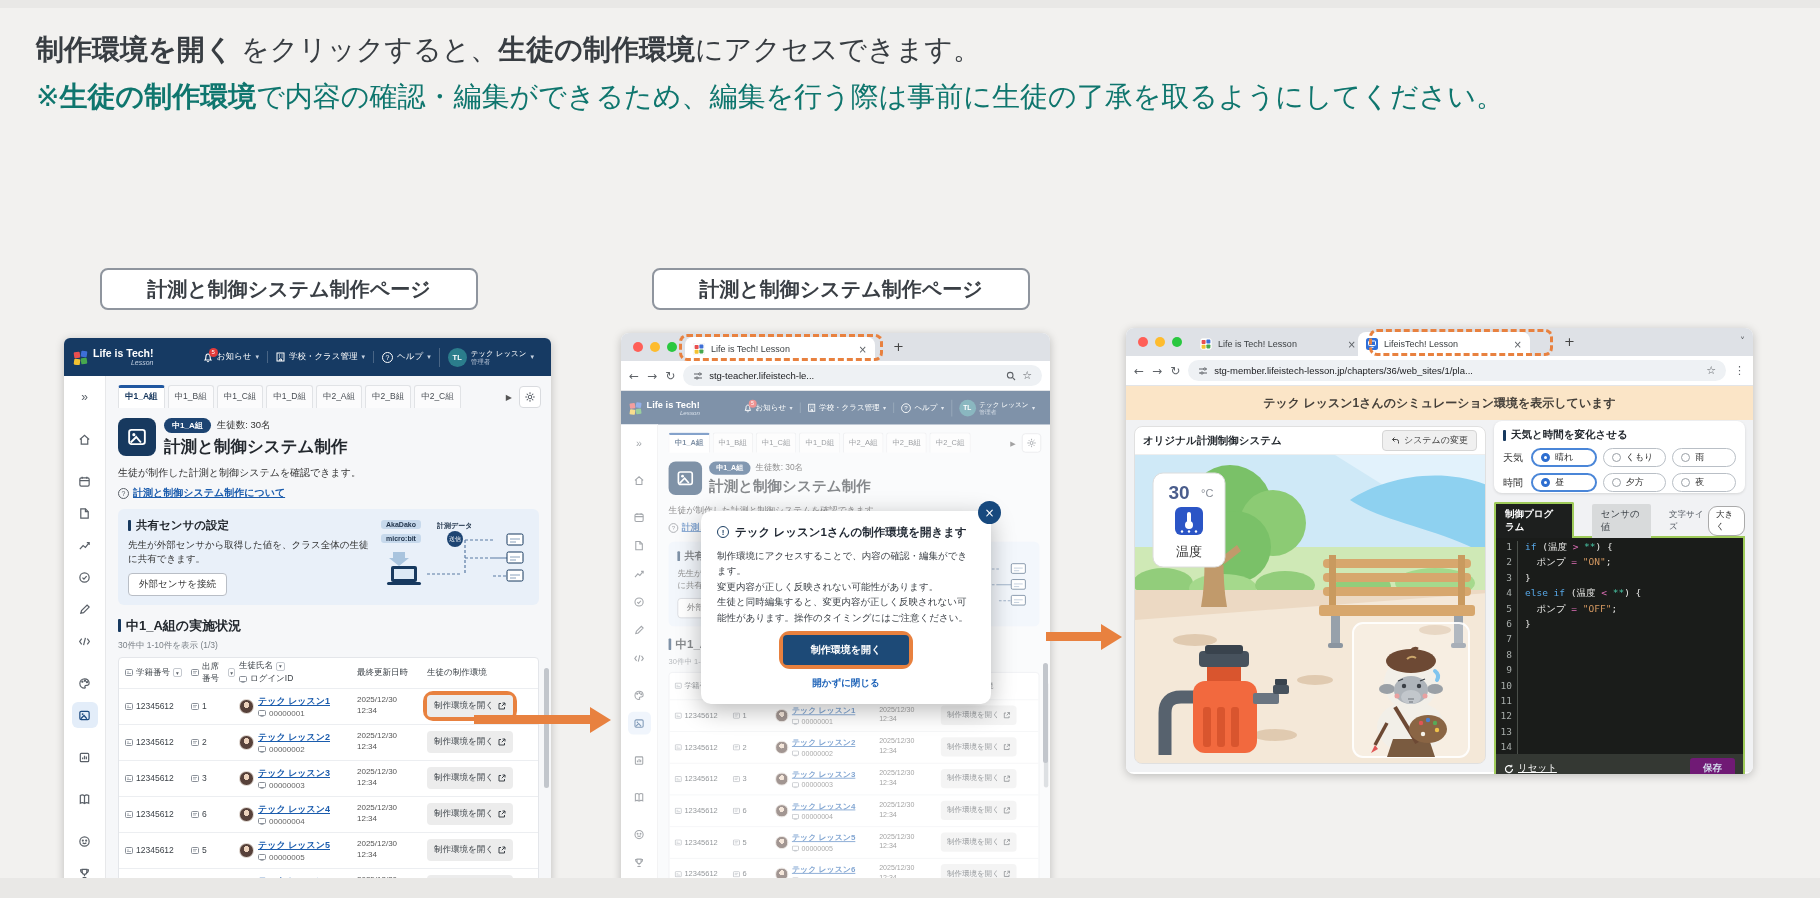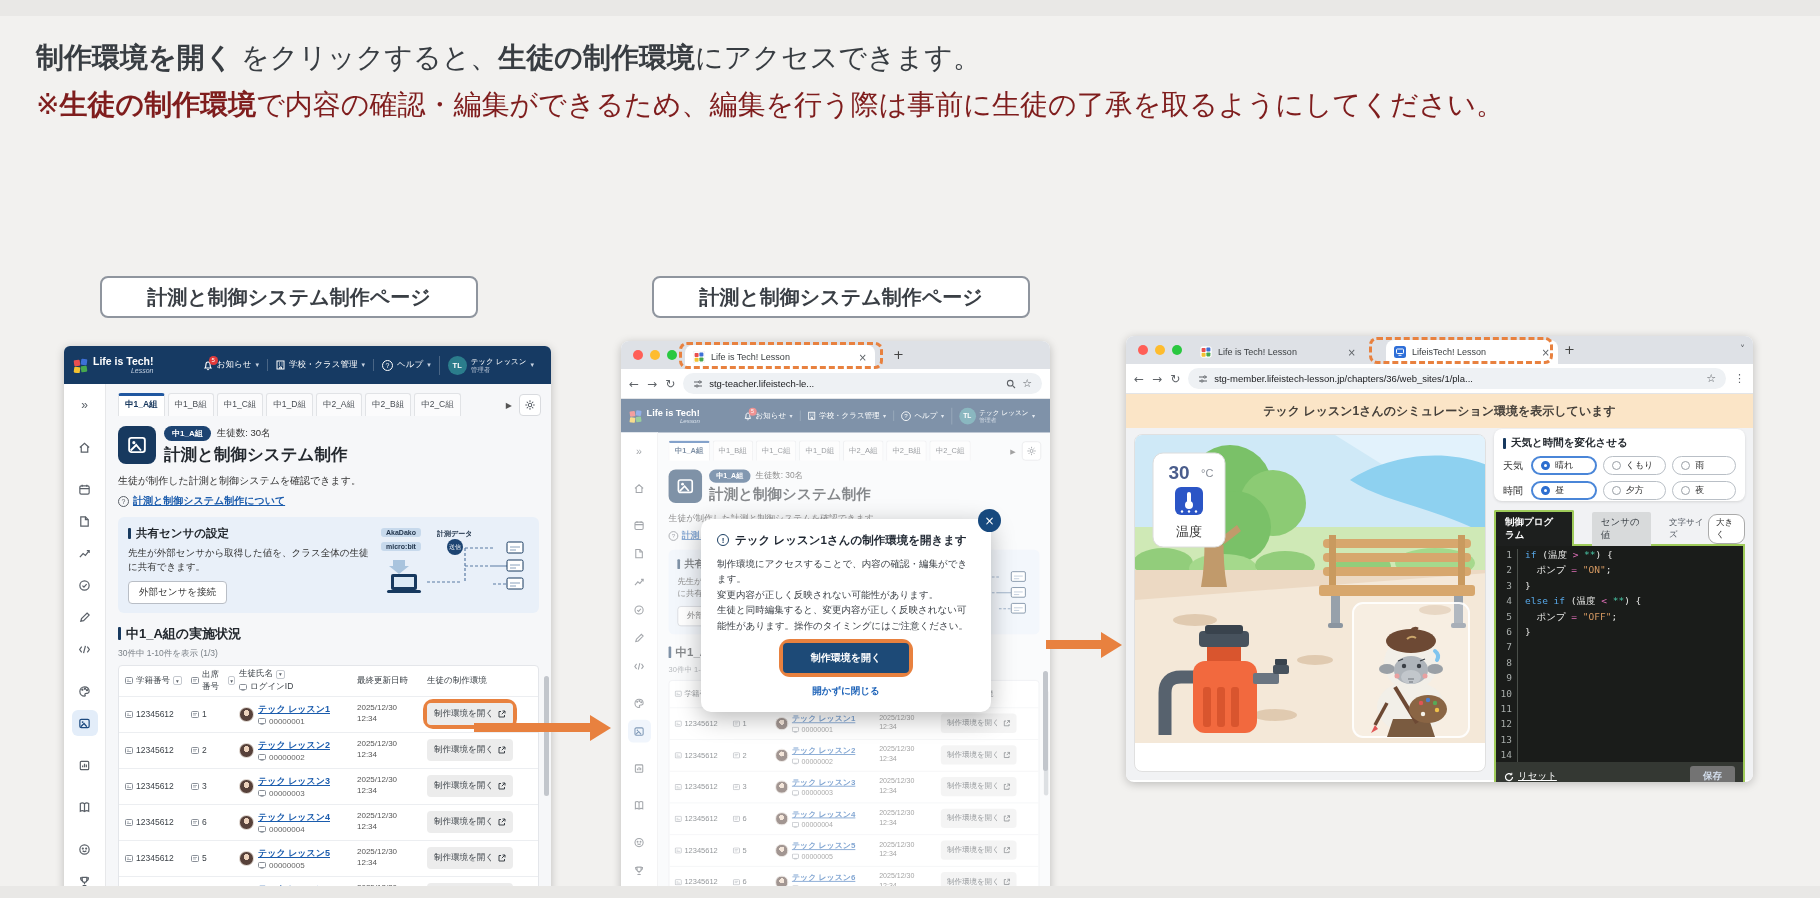--- a/index.html
+++ b/index.html
@@ -1,22 +1,22 @@
 <!DOCTYPE html>
 <html><head>
 <meta charset="utf-8">
 <style>
   *{margin:0;padding:0;box-sizing:border-box}
   html,body{background:#e9e8e6}
   body{font-family:"Liberation Sans","DejaVu Sans",sans-serif;color:#383d42}
-  .stage{position:relative;width:1820px;height:870px;background:#f2f1ef;overflow:hidden;margin:16px auto}
+  .stage{position:relative;width:1820px;height:870px;background:#f2f1ef;overflow:hidden;margin:8px auto}
 
   
   .intro{position:absolute;left:36px;top:18px;font-size:28px;line-height:47px;color:#383d42}
-  .intro .orange{color:#7f1d1d}
+  .intro .orange{color:#0f766e}
   .intro b{font-weight:700}
   .intro .indent{padding-left:30px}
 
   
   .sec-label{position:absolute;top:260px;height:42px;background:#fff;border:2px solid #8f959e;border-radius:8px;
     display:flex;align-items:center;justify-content:center;font-size:20px;font-weight:700;color:#3a3f45}
 
   
   .window{position:absolute;background:#fff;border-radius:8px;box-shadow:0 2px 10px rgba(0,0,0,.22);overflow:hidden}
 
@@ -159,21 +159,21 @@
   .fs-label{font-size:8.5px;color:#5a6068}
   .fs-btn{background:#fff;border:1px solid #aaa;border-radius:9px;padding:2px 7px;font-size:8.5px;color:#333}
   .editor{border:2px solid #9fcb5a;background:#1a1c1a;margin-top:-2px}
   .code-lines{height:216px;overflow:hidden;font-family:"DejaVu Sans Mono",monospace;font-size:9.5px;padding-top:3px}
   .cl{height:15.4px;display:flex;white-space:pre}
   .ln{width:22px;text-align:right;color:#a8adab;padding-right:5px;border-right:1px solid #4a4f4a;flex:none}
   .ct{padding-left:7px;color:#e9e9e7}
   .ct .k{color:#57a8e8}.ct .o{color:#e06fb8}.ct .t{color:#49c9a8}.ct .s{color:#d79a62}
   .editor-foot{height:29px;background:#343833;display:flex;align-items:center;padding:0 8px}
   .reset-link{display:flex;align-items:center;gap:4px;color:#fff;font-size:9.5px;text-decoration:underline}
-  .save-btn{margin-left:auto;background:#737373;color:#d4dfee;font-size:9.5px;font-weight:700;border-radius:3px;padding:4px 13px}
+  .save-btn{margin-left:auto;background:#701a75;color:#d4dfee;font-size:9.5px;font-weight:700;border-radius:3px;padding:4px 13px}
 
   svg{display:block}
 </style>
 </head>
 <body>
 
 <div class="stage">
 
   <div class="intro">
     <div><b>制作環境を開く</b><span> をクリックすると、</span><b>生徒の制作環境</b><span>にアクセスできます。</span></div>
@@ -1274,21 +1274,21 @@
         <svg width="12" height="12" viewBox="0 0 15 15">
           <rect width="15" height="15" rx="3" fill="#fff" stroke="#ccc" stroke-width=".5"></rect>
           <rect x="2" y="2.5" width="5" height="5" rx="1" fill="#e94f4f"></rect>
             <rect x="8" y="2" width="5" height="5" rx="1" fill="#3d6fd6"></rect>
           <rect x="2" y="8.5" width="5" height="5" rx="1" fill="#f3c231"></rect>
             <rect x="8" y="8" width="5" height="5" rx="1" fill="#47a84e"></rect>
         </svg>
         <span>Life is Tech! Lesson</span>
         <span class="tab-close">×</span>
       </div>
-      <div class="btab" style="left:260px;width:172px">
+      <div class="btab" style="left:232px;width:172px">
         <svg width="12" height="12" viewBox="0 0 12 12">
           <rect width="12" height="12" rx="2.5" fill="#2f6fd8"></rect>
             <rect x="2.5" y="3" width="7" height="4.5" rx=".8" fill="none" stroke="#fff" stroke-width="1"></rect>
             <path d="M4.5 9.3h3" stroke="#fff" stroke-width="1"></path>
         </svg>
         <span>LifeisTech! Lesson</span>
         <span class="tab-close">×</span>
       </div>
       <div class="tab-dash" style="left:243px;top:1px;width:184px;height:27px"></div>
       <span class="new-tab" style="left:438px">+</span>
@@ -1308,20 +1308,30 @@
         </span>
         <span class="url-text">stg-member.lifeistech-lesson.jp/chapters/36/web_sites/1/pla...</span>
         <span class="star">☆</span>
       </div>
       <span class="nav-glyph" style="font-size:11px">⋮</span>
     </div>
     <div class="banner">テック レッスン1さんのシミュレーション環境を表示しています</div>
     <div class="stu-content">
 
       <div class="scene-card">
+        <div class="scene-head">
+          <span class="scene-title">オリジナル計測制御システム</span>
+          <span class="sys-btn">
+            <svg width="9" height="9" viewBox="0 0 9 9" fill="none" stroke="#444" stroke-width="1">
+                <path d="M3.5 1.5 1.5 3.5l2 2"></path>
+                <path d="M1.5 3.5h4a2 2 0 0 1 2 2v2"></path>
+              </svg>
+            <span>システムの変更</span>
+          </span>
+        </div>
         <svg width="352" height="308" viewBox="0 0 352 308">
           <rect width="352" height="110" fill="#cfe9f7"></rect>
           <polygon points="200,0 352,0 352,95" fill="#e6f4fc" opacity=".8"></polygon>
           <path d="M215 45 C 245 25, 300 10, 352 30 L 352 100 C 300 72, 250 68, 215 45 Z" fill="#8ed1f0"></path>
           <rect y="92" width="352" height="45" fill="#cfe9b6"></rect>
           <circle cx="95" cy="52" r="42" fill="#7ac168"></circle>
           <circle cx="57" cy="75" r="30" fill="#6ab65a"></circle>
           <circle cx="138" cy="68" r="33" fill="#8ccb74"></circle>
           <circle cx="100" cy="92" r="36" fill="#7ac168"></circle>
           <ellipse cx="28" cy="128" rx="30" ry="15" fill="#92cd7b"></ellipse>

